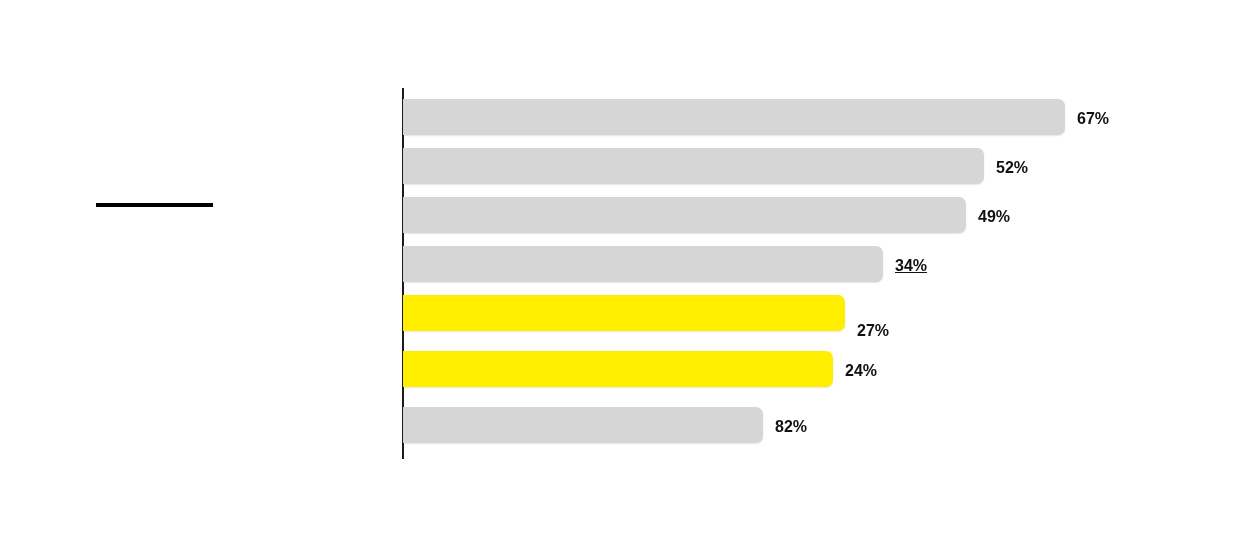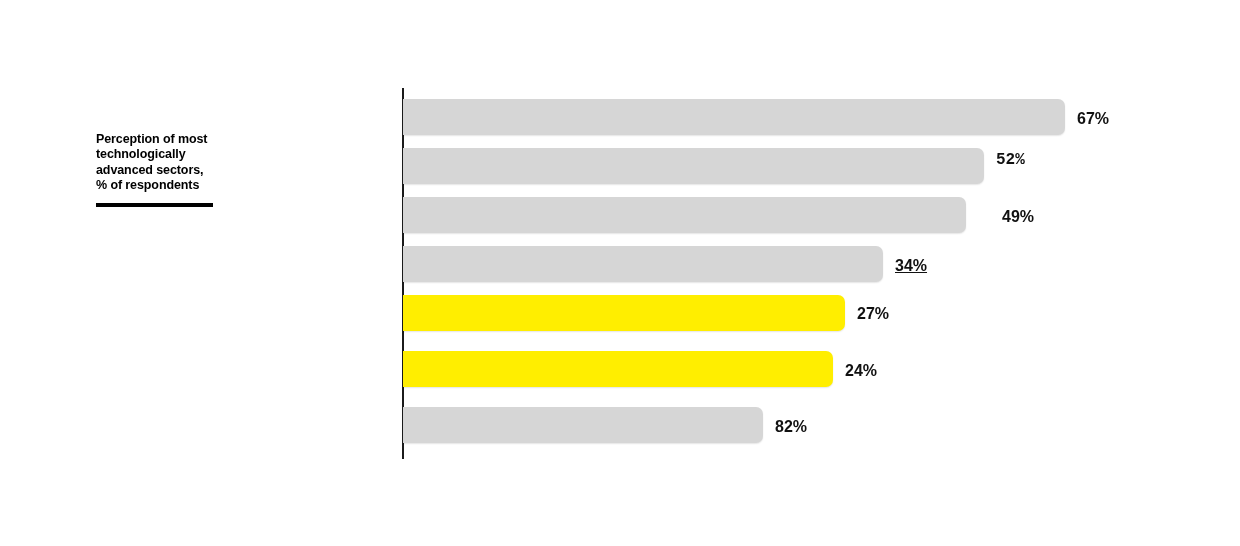--- a/index.html
+++ b/index.html
@@ -89,50 +89,44 @@
     font-weight: bold;
     color: #111111;
     white-space: nowrap;
   }
 </style>
 </head>
 <body>
 
 <div id="chart-root">
 
-  <div class="title-block">
-    <p class="title-text">Perception of most
-technologically
-advanced sectors,
-% of respondents</p>
-  </div>
   <div class="title-rule"></div>
 
   <div class="axis-line"></div>
 
   <div class="rows" id="rows">
       <div class="row" style="top: 99px;">
         <div class="bar gray" style="width: 662px;"></div>
         <div class="value-label" style="left: 1077px; top: 11px;">67%</div>
       </div>
       <div class="row" style="top: 148px;">
         <div class="bar gray" style="width: 581px;"></div>
-        <div class="value-label" style="left: 996px; top: 3px; font-family: Liberation Mono, monospace;">52%</div>
+        <div class="value-label" style="left: 996px; top: 11px;">52%</div>
       </div>
       <div class="row" style="top: 197px;">
         <div class="bar gray" style="width: 563px;"></div>
-        <div class="value-label" style="left: 978px; top: 11px; margin-left: 24px;">49%</div>
+        <div class="value-label" style="left: 978px; top: 11px;">49%</div>
       </div>
       <div class="row" style="top: 246px;">
         <div class="bar gray" style="width: 480px;"></div>
         <div class="value-label" style="left: 895px; top: 11px; text-decoration: underline;">34%</div>
       </div>
       <div class="row" style="top: 295px;">
         <div class="bar yellow" style="width: 442px;"></div>
-        <div class="value-label" style="left: 857px; top: 10px;">27%</div>
+        <div class="value-label" style="left: 857px; top: 27px;">27%</div>
       </div>
       <div class="row" style="top: 351px;">
         <div class="bar yellow" style="width: 430px;"></div>
         <div class="value-label" style="left: 845px; top: 11px;">24%</div>
       </div>
       <div class="row" style="top: 407px;">
         <div class="bar gray" style="width: 360px;"></div>
         <div class="value-label" style="left: 775px; top: 11px;">82%</div>
       </div>
     </div>

